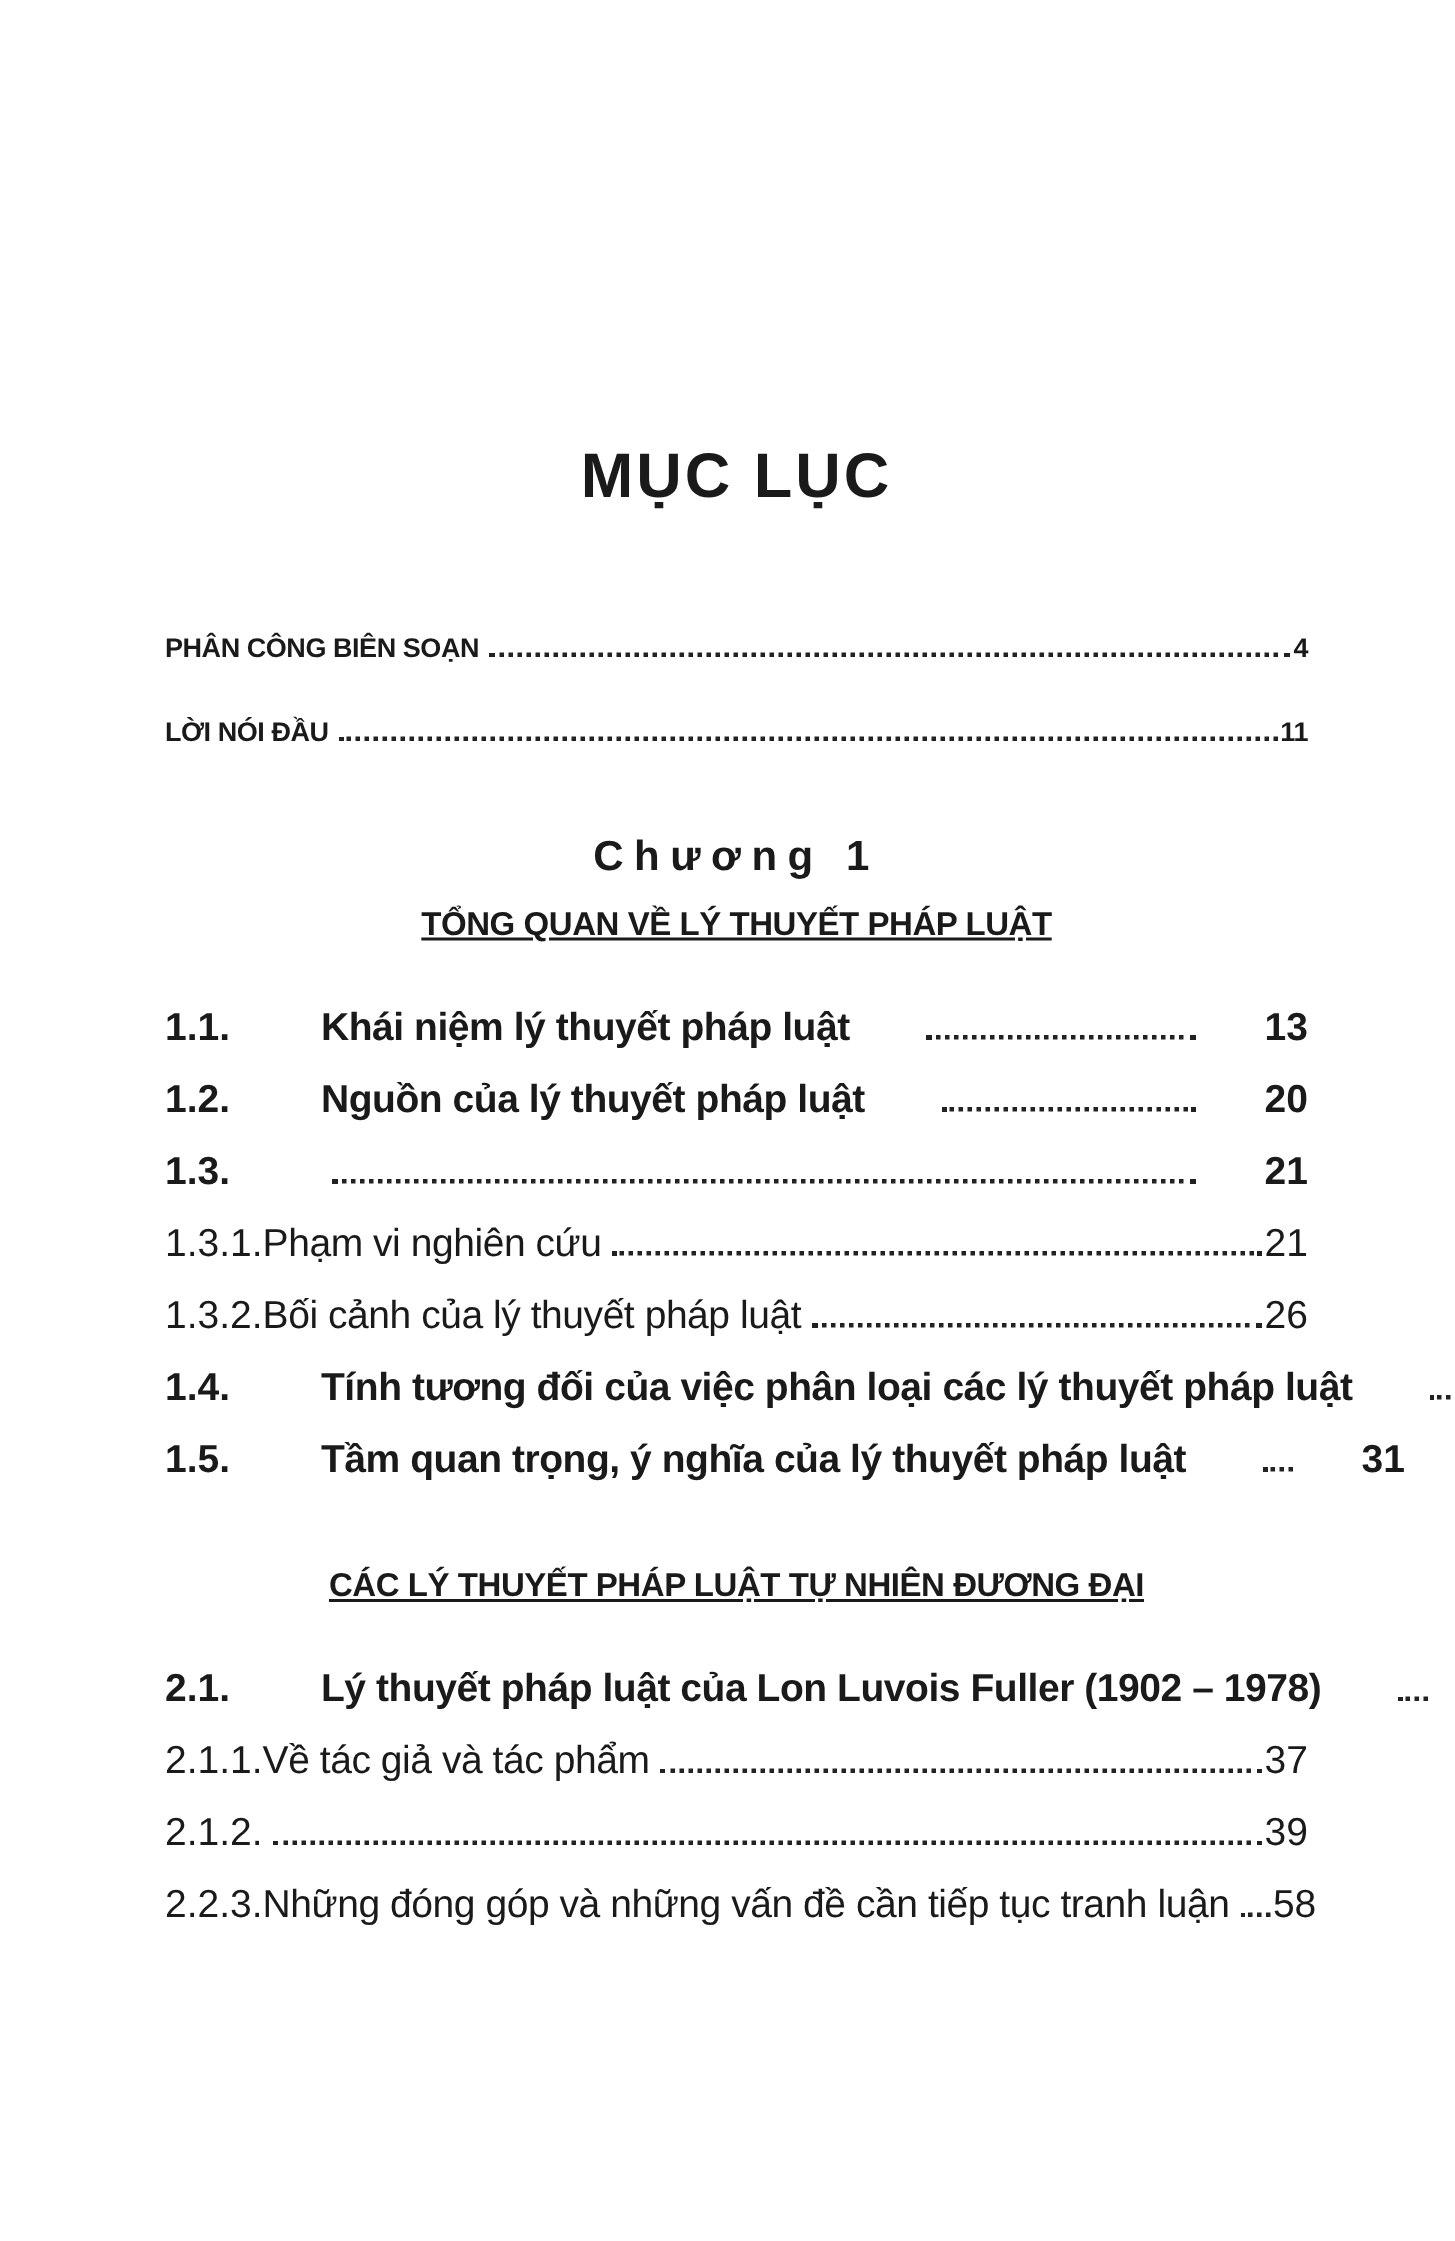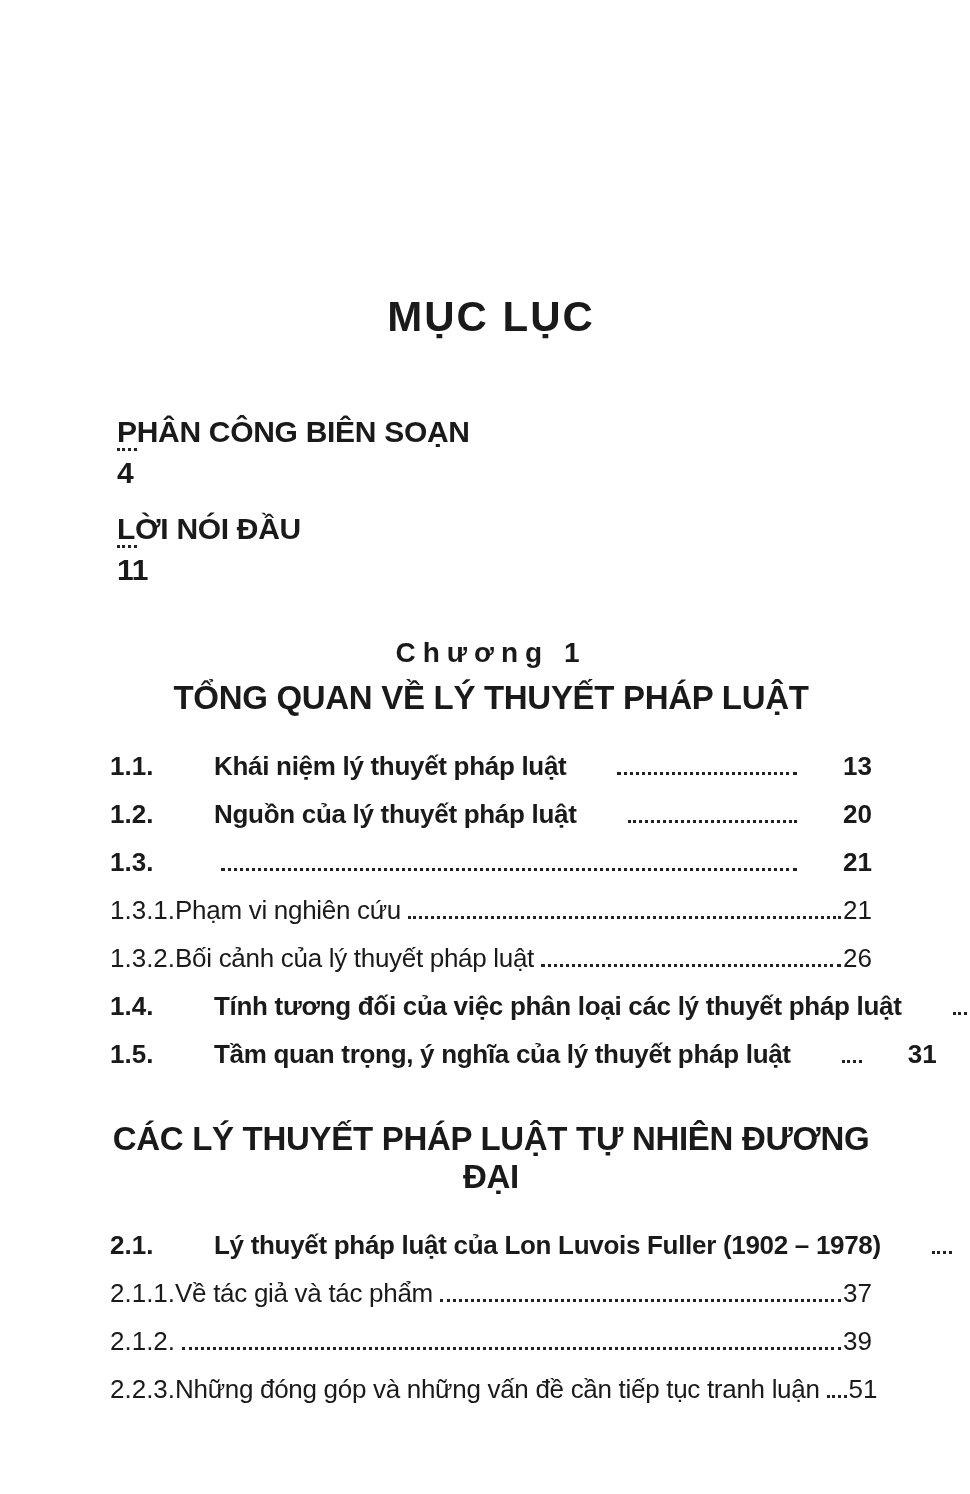--- a/index.html
+++ b/index.html
@@ -29,26 +29,25 @@
 
   .toc-row {
     display: flex;
     align-items: baseline;
     font-size: 26px;
     line-height: 31px;
     margin-bottom: 17px;
     white-space: nowrap;
   }
   .front-matter .toc-row {
-    font-size: 30px;
+    font-size: 18px;
     line-height: 32px;
     font-weight: bold;
     margin-bottom: 24px;
     letter-spacing: -0.3px;
-    flex-direction: column;
   }
   .toc-row .num {
     flex: 0 0 60px;
     font-variant-numeric: tabular-nums;
   }
   .toc-row.lvl1 { font-weight: bold; gap: 44px; }
   .toc-row.lvl2 { font-weight: normal; }
   .toc-row .entry-title { flex: 0 0 auto; letter-spacing: -0.3px; }
   .toc-row .dots {
     flex: 1 1 auto;
@@ -62,24 +61,25 @@
   .chapter-kicker {
     text-align: center;
     font-size: 28px;
     line-height: 34px;
     font-weight: bold;
     letter-spacing: 7px;
   }
   .chapter-heading {
     margin: 9px 0 0 0;
     text-align: center;
-    font-size: 33px;
+    font-size: 22px;
     line-height: 38px;
     font-weight: bold;
     letter-spacing: -0.3px;
+    text-decoration: underline;
   }
   .entries { margin-top: 34px; }
 </style>
 </head>
 <body>
 
 <div class="page">
   <h1 class="toc-title">MỤC LỤC</h1>
 
   <div class="front-matter">
@@ -162,18 +162,18 @@
   </div>
           <div class="toc-row lvl2">
     <span class="num">2.1.2.</span>
     <span class="dots"></span>
     <span class="pg">39</span>
   </div>
           <div class="toc-row lvl2">
     <span class="num">2.2.3.</span>
     <span class="entry-title">Những đóng góp và những vấn đề cần tiếp tục tranh luận</span>
     <span class="dots"></span>
-    <span class="pg">51</span>
+    <span class="pg">58</span>
   </div>
         </div>
   </section>
     </div>
 </div>
 
 </body></html>

